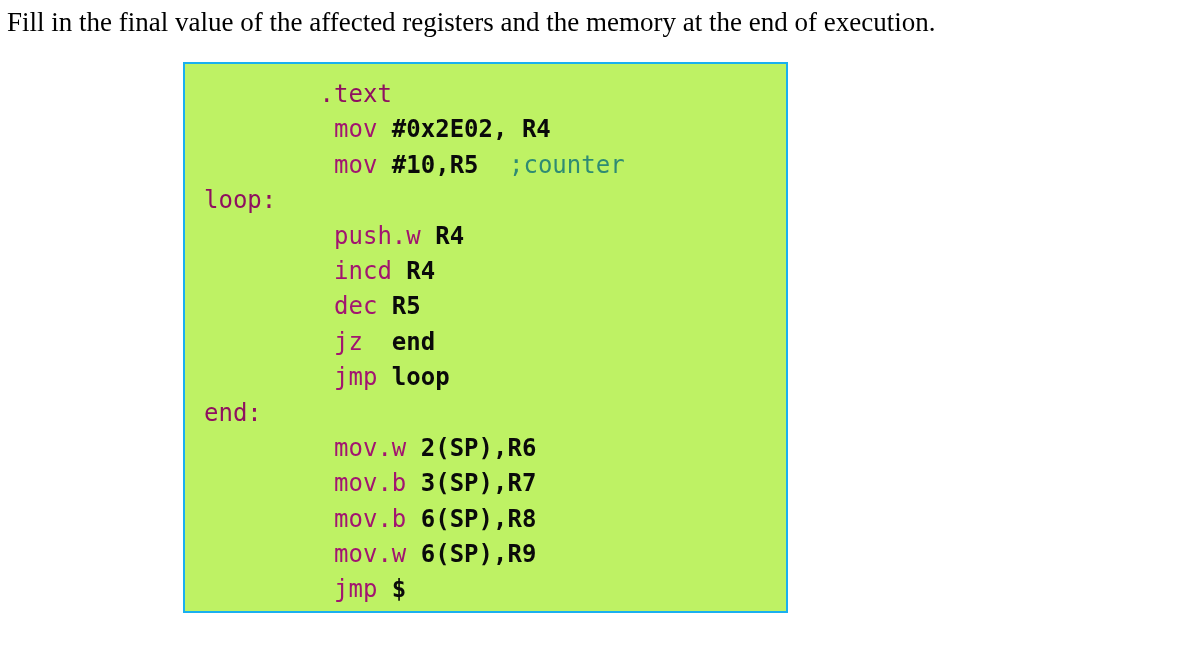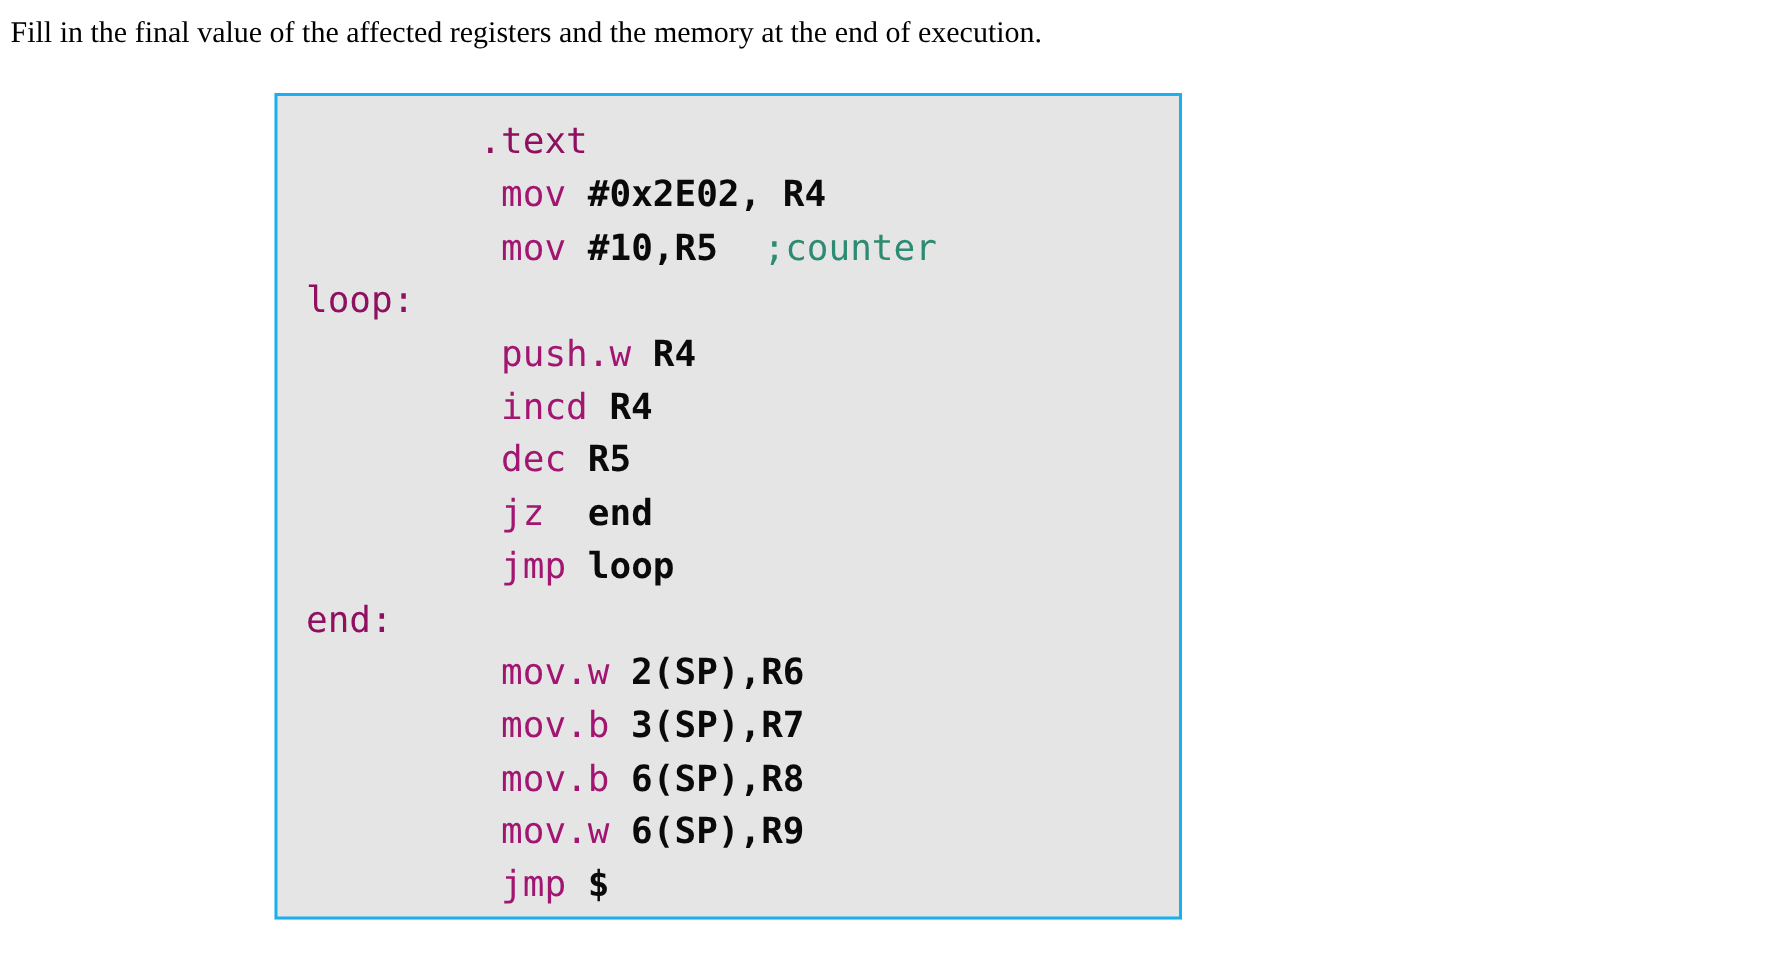--- a/index.html
+++ b/index.html
@@ -16,36 +16,36 @@
     font-family: "Liberation Serif", serif;
     -webkit-font-smoothing: antialiased;
   }
 
   #question-heading {
     position: absolute;
     left: 7px;
     top: 6px;
     width: 1160px;
     font-family: "Liberation Serif", serif;
-    font-size: 20px;
+    font-size: 27px;
     line-height: 33px;
     color: #000000;
     white-space: nowrap;
     letter-spacing: 0px;
   }
 
   #code-card {
     position: absolute;
     left: 183px;
     top: 62px;
     width: 605px;
     height: 551px;
     box-sizing: border-box;
     border: 2px solid #1ab0ef;
-    background: #e5e5e5;
+    background: #bef264;
     overflow: hidden;
   }
 
   #code-listing {
     position: absolute;
     left: 19px;
     top: 13px;
     margin: 0;
     padding: 0;
     font-family: "DejaVu Sans Mono", monospace;

